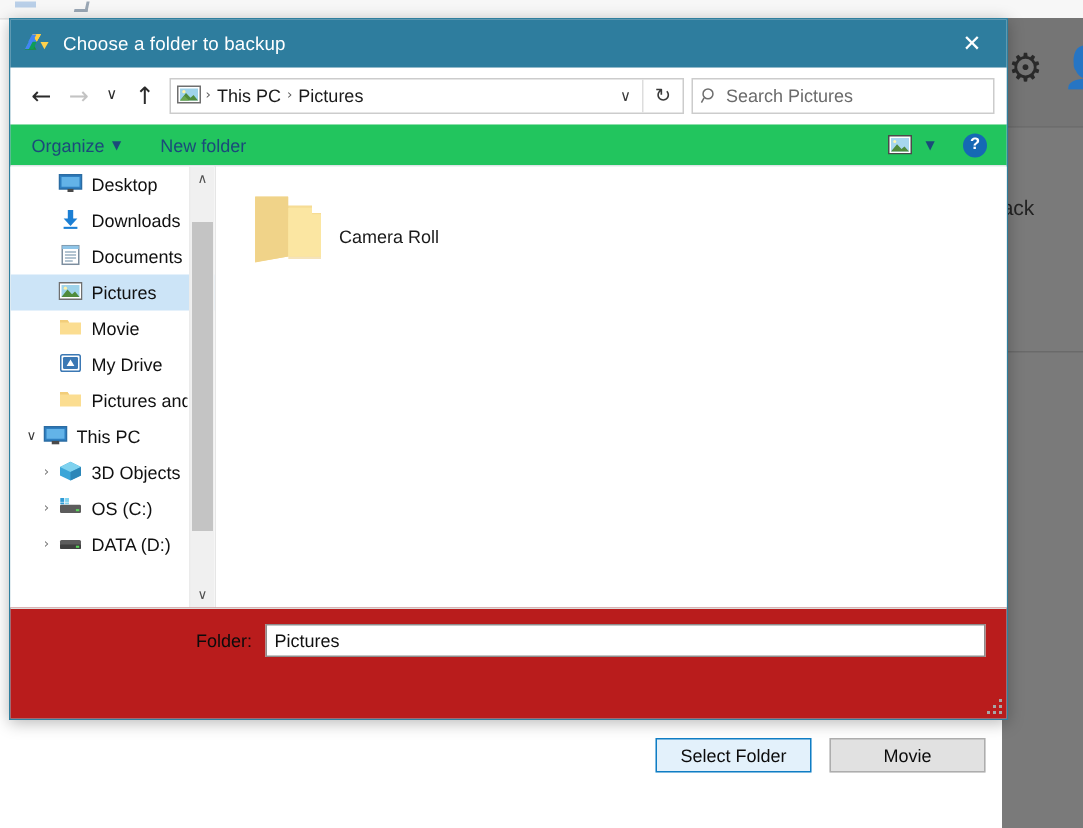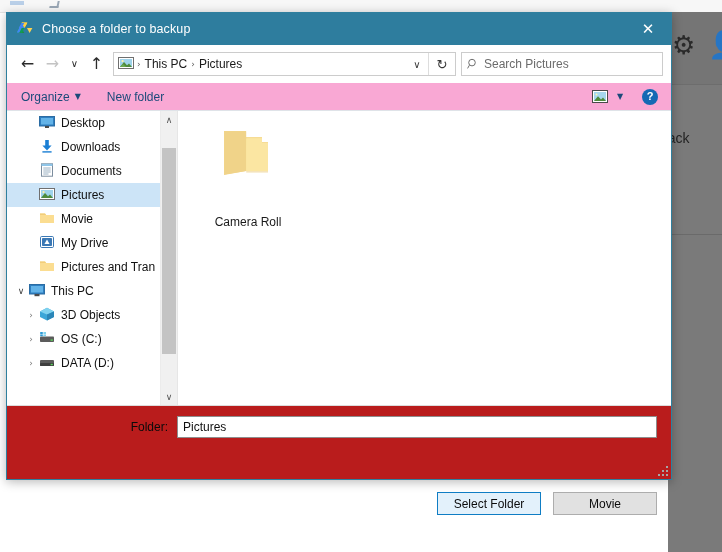--- a/index.html
+++ b/index.html
@@ -215,21 +215,21 @@
   }
   #search-placeholder {
     color: #6b6b6b;
     font-size: 12px;
     white-space: nowrap;
   }
 
   
   #toolbar {
     height: 28px;
-    background: #f9a8d4;
+    background: #22c55e;
     border-bottom: 1px solid #dfe3e8;
     display: flex;
     align-items: center;
     padding: 0 8px;
     box-sizing: border-box;
     flex: 0 0 auto;
   }
   .tb-item {
     display: flex;
     align-items: center;
@@ -274,21 +274,21 @@
 
   
   #body-area {
     flex: 1 1 auto;
     display: flex;
     background: #ffffff;
     min-height: 0;
     position: relative;
   }
   #tree-pane {
-    width: 170px;
+    width: 136px;
     background: #ffffff;
     position: relative;
     flex: 0 0 auto;
     overflow: hidden;
   }
   #tree-list {
     position: absolute;
     left: 0; top: 0; right: 0;
   }
   .tree-row {
@@ -367,24 +367,22 @@
   #content-pane {
     flex: 1 1 auto;
     background: #ffffff;
     padding: 10px 0 0 18px;
     box-sizing: border-box;
     position: relative;
   }
   .file-item {
     width: 104px;
     display: flex;
-    flex-direction: column;
     align-items: center;
     padding-top: 4px;
-    gap: 24px;
   }
   .folder-icon-wrap {
     width: 64px; height: 58px;
     position: relative;
   }
   .file-label {
     margin-top: 8px;
     font-size: 12px;
     color: #1a1a1a;
     text-align: center;

